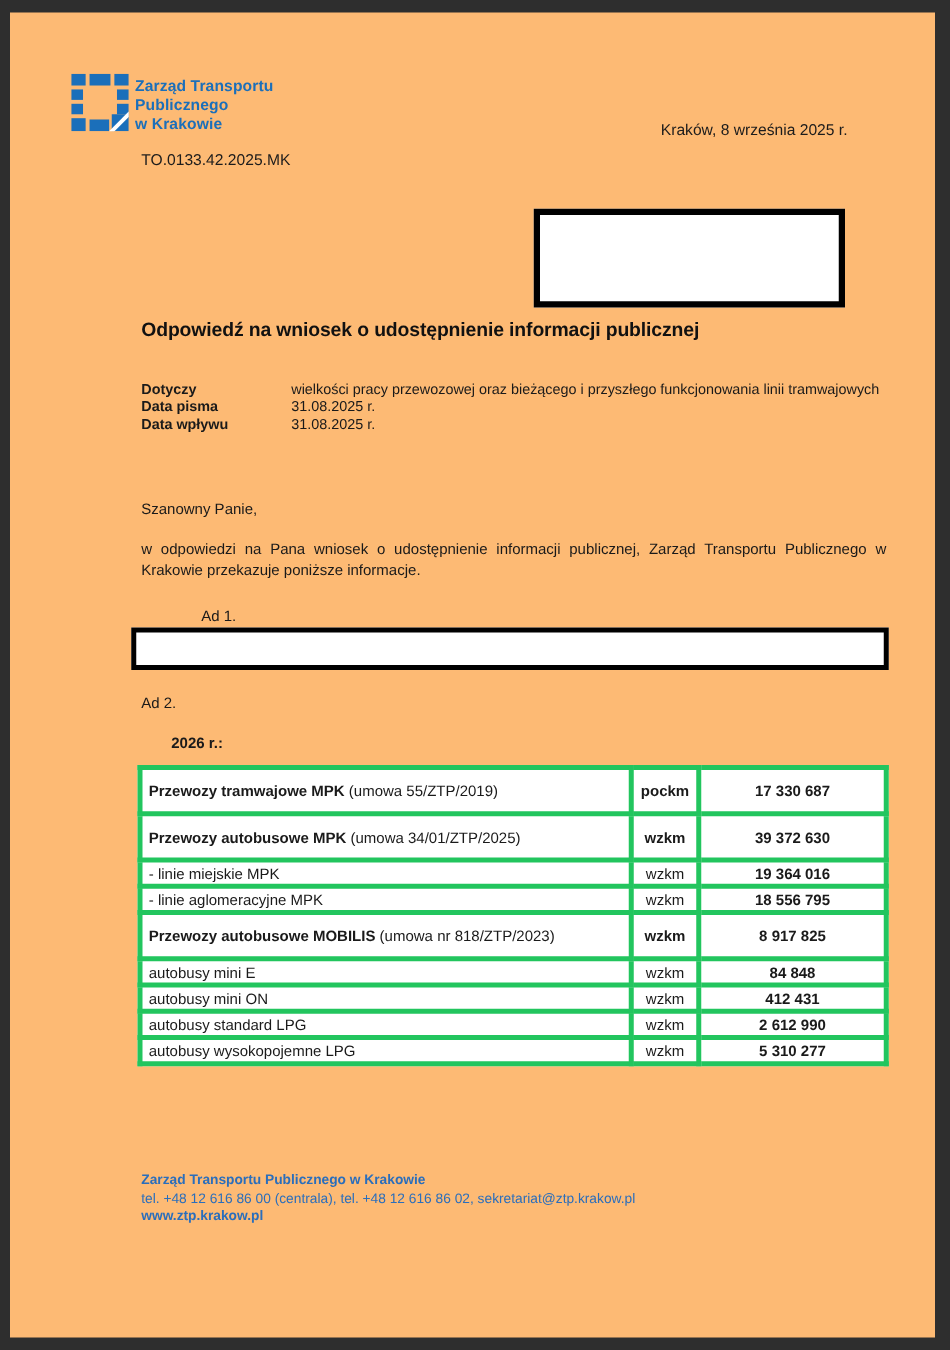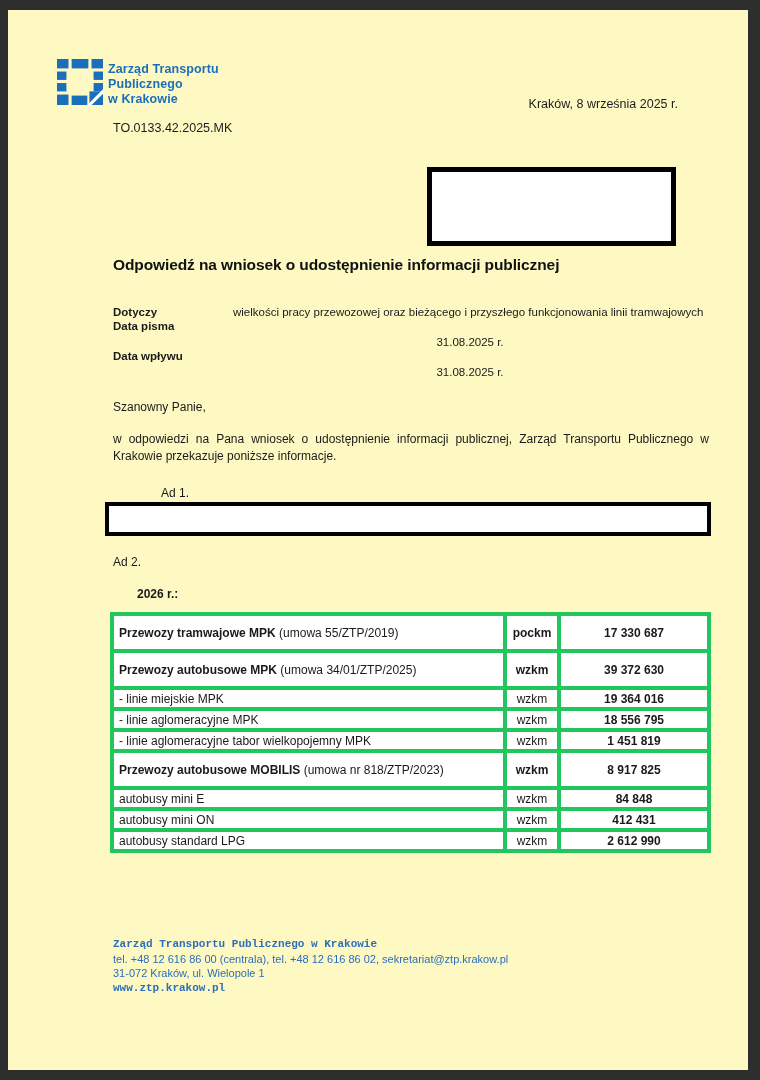--- a/index.html
+++ b/index.html
@@ -6,21 +6,21 @@
   html,body { width:760px; height:1080px; }
   body {
     background:#2e2e2e;
     font-family:"Liberation Sans", sans-serif;
     position:relative;
     overflow:hidden;
   }
   .page {
     position:absolute; left:8px; top:10px;
     width:740px; height:1060px;
-    background:#fef9c3; color:#1a1a1a;
+    background:#fdba74; color:#1a1a1a;
   }
   .abs { position:absolute; }
 
   
   .logo-icon { left:49px; top:49px; width:46px; height:46px; }
   .logo-text {
     left:100px; top:52px;
     color:#1b6fba; font-weight:bold;
     font-size:12.5px; line-height:15px; letter-spacing:.1px;
   }
@@ -36,21 +36,21 @@
     left:105px; top:246px; width:600px;
     font-size:15.5px; font-weight:bold; color:#111;
     letter-spacing:-0.1px;
   }
 
   
   .meta { left:105px; top:295px; width:594px; font-size:11.5px; line-height:14px; }
   .meta-row { display:flex; }
   .meta-label { width:120px; flex:0 0 120px; font-weight:bold; }
   .meta-value { flex:1; text-align:justify; }
-  .meta-value.nj { text-align:center;margin-top:16px; }
+  .meta-value.nj { text-align:left; }
 
   .salutation { left:105px; top:390px; font-size:12px; }
   .body-par {
     left:105px; top:421px; width:596px;
     font-size:12px; line-height:16.5px; text-align:justify;
   }
   .ad1 { left:105px; top:476px; font-size:12px;margin-left:48px; }
   .redaction-bar {
     left:97px; top:492px; width:606px; height:34px;
     background:#ffffff; border:4px solid #000000;
@@ -76,21 +76,21 @@
   tr.row-main { height:37px; }
   tr.row-main td.c-unit { font-weight:bold; }
   tr.row-sub  { height:21px; }
   .lbl-bold { font-weight:bold; }
 
   
   .footer {
     left:105px; top:927px; width:560px;
     color:#2a6ebc; font-size:11px; line-height:14.5px;
   }
-  .footer .f-bold { font-weight:bold;font-family:Liberation Mono, monospace; }
+  .footer .f-bold { font-weight:bold; }
 </style>
 </head>
 <body>
 
 <div class="page">
 
   <svg class="abs logo-icon" viewBox="0 0 44 44" aria-hidden="true">
     <g fill="#1b6fba">
       <rect x="0" y="0" width="11" height="9"></rect>
       <rect x="14" y="0" width="16" height="9"></rect>
@@ -157,49 +157,48 @@
         <tr class="row-sub">
           <td class="c-label"><span> - linie miejskie MPK</span></td>
           <td class="c-unit">wzkm</td>
           <td class="c-value">19 364 016</td>
         </tr>
         <tr class="row-sub">
           <td class="c-label"><span> - linie aglomeracyjne MPK</span></td>
           <td class="c-unit">wzkm</td>
           <td class="c-value">18 556 795</td>
         </tr>
-        <tr class="row-sub">
-          <td class="c-label"><span> - linie aglomeracyjne tabor wielkopojemny MPK</span></td>
-          <td class="c-unit">wzkm</td>
-          <td class="c-value">1 451 819</td>
-        </tr>
         <tr class="row-main">
           <td class="c-label"><span class="lbl-bold">Przewozy autobusowe MOBILIS</span><span> (umowa nr 818/ZTP/2023)</span></td>
           <td class="c-unit">wzkm</td>
           <td class="c-value">8 917 825</td>
         </tr>
         <tr class="row-sub">
           <td class="c-label"><span>autobusy mini E</span></td>
           <td class="c-unit">wzkm</td>
           <td class="c-value">84 848</td>
         </tr>
         <tr class="row-sub">
           <td class="c-label"><span>autobusy mini ON</span></td>
           <td class="c-unit">wzkm</td>
           <td class="c-value">412 431</td>
         </tr>
         <tr class="row-sub">
           <td class="c-label"><span>autobusy standard LPG</span></td>
           <td class="c-unit">wzkm</td>
           <td class="c-value">2 612 990</td>
+        </tr>
+        <tr class="row-sub">
+          <td class="c-label"><span>autobusy wysokopojemne LPG</span></td>
+          <td class="c-unit">wzkm</td>
+          <td class="c-value">5 310 277</td>
         </tr>
       </tbody>
     </table>
   </div>
 
   <div class="abs footer">
     <div class="f-bold">Zarząd Transportu Publicznego w Krakowie</div>
     <div>tel. +48 12 616 86 00 (centrala), tel. +48 12 616 86 02, sekretariat@ztp.krakow.pl</div>
-    <div>31-072 Kraków, ul. Wielopole 1</div>
     <div class="f-bold">www.ztp.krakow.pl</div>
   </div>
 
 </div>
 
 </body></html>

